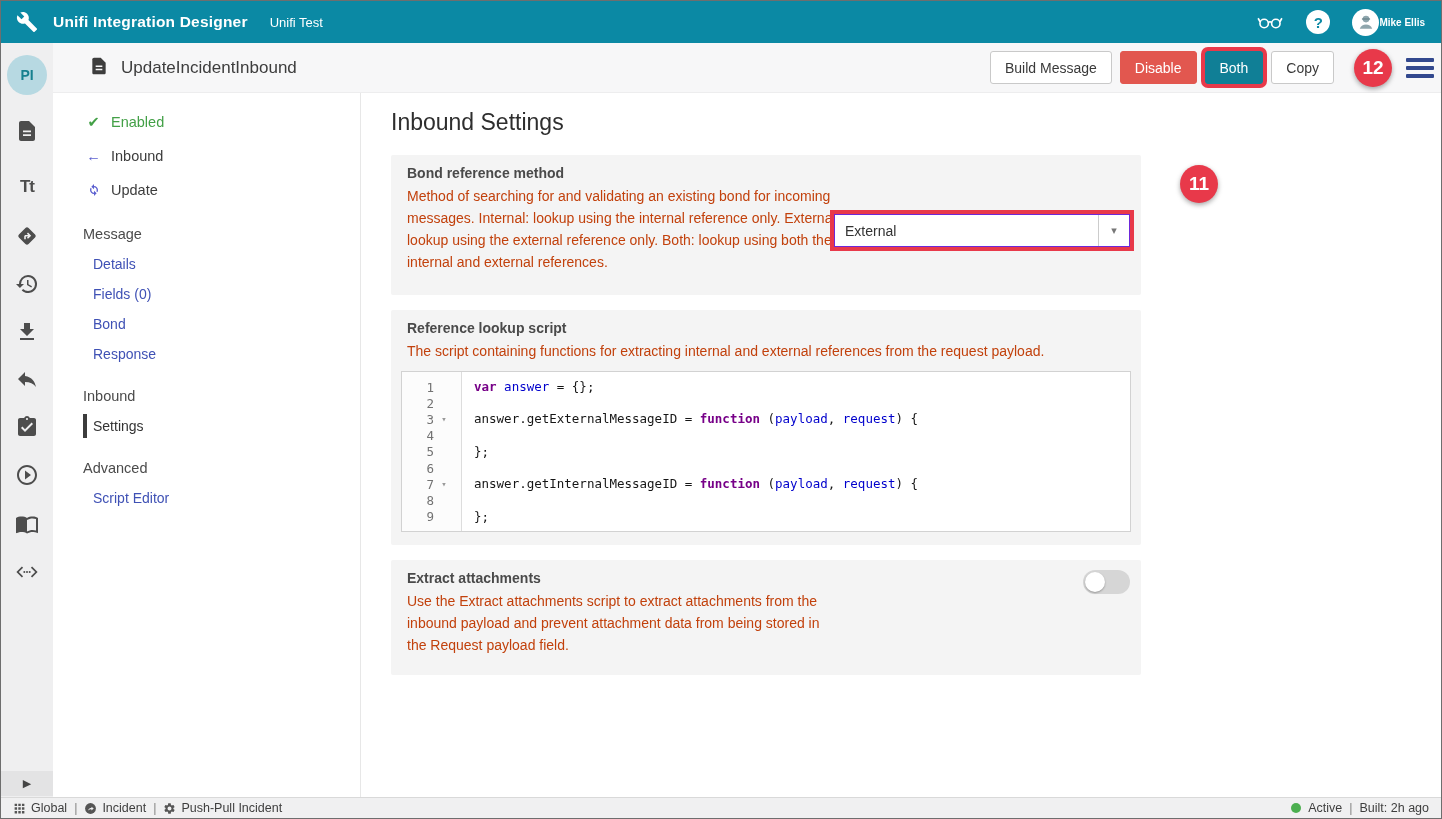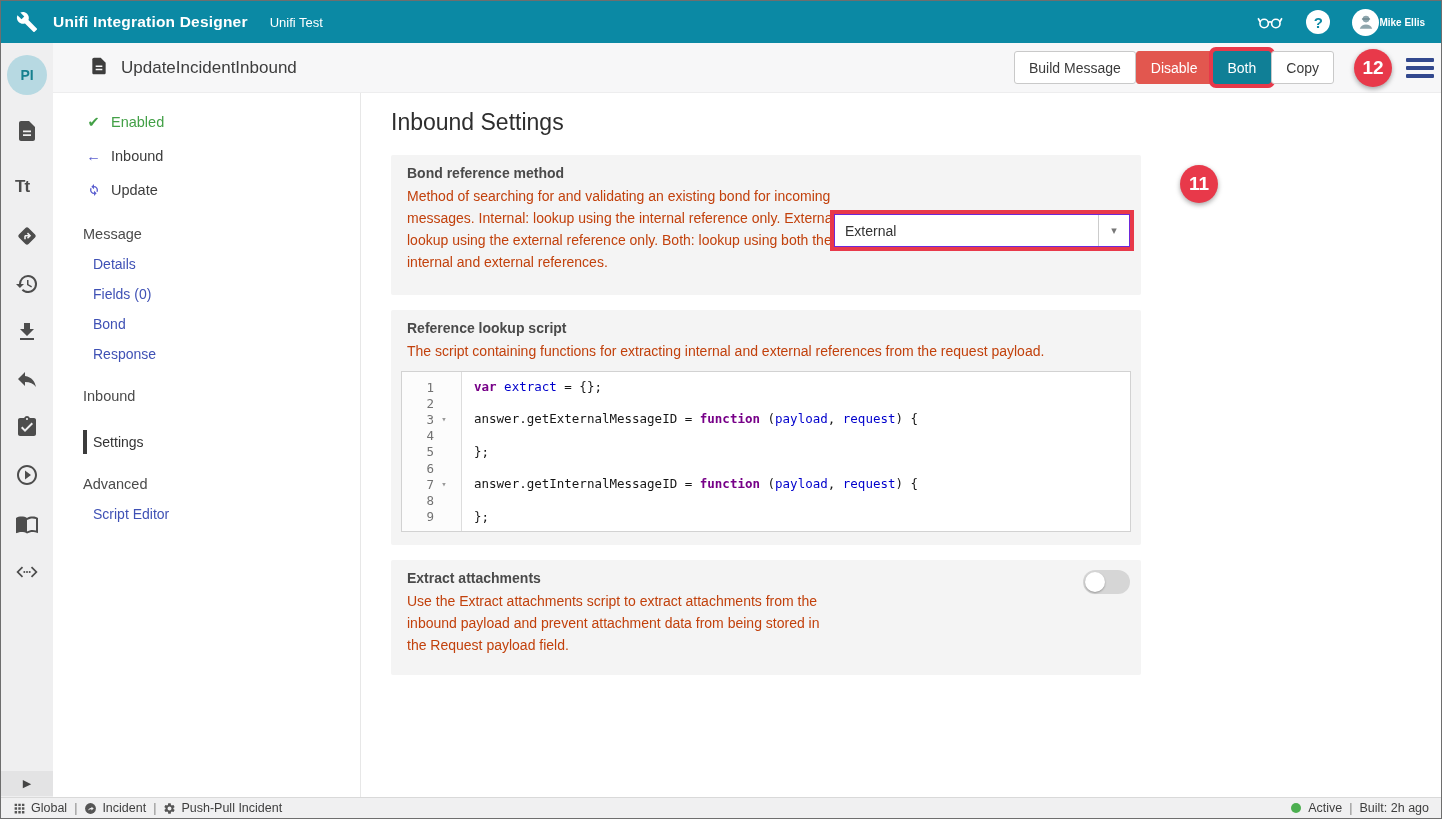--- a/index.html
+++ b/index.html
@@ -25,21 +25,21 @@
             background:#f7f7f8; border-bottom:1px solid #ededee;
             display:flex; align-items:center; padding:0 9px 0 36px; }
   .doc-title { font-size:17px; color:#3d3d3d; margin-left:12px; }
   .hdr-buttons { margin-left:auto; display:flex; align-items:center; }
   .btn { height:33px; padding:0 14px; font-size:14px; border-radius:3px;
          font-family:"Liberation Sans",sans-serif; cursor:pointer; }
   .btn-plain { background:#fff; border:1px solid #c9c9c9; color:#3a3a3a; }
   .btn-red   { background:#e2574f; border:1px solid #e2574f; color:#fff; }
   .btn-teal  { background:#107f96; border:1px solid #107f96; color:#fff; }
   .annot-outline { box-shadow:0 0 0 4px #e8394a; }
-  .gap8 { }
+  .gap8 { margin-left:8px; }
   .badge { width:38px; height:38px; border-radius:50%; background:#e8394a; color:#fff;
            font-size:19px; font-weight:bold; display:flex; align-items:center; justify-content:center;
            box-shadow:0 2px 5px rgba(0,0,0,.35); }
   .badge-12 { margin:0 14px 0 20px; }
   .hamburger { width:28px; height:20px; display:flex; flex-direction:column; justify-content:space-between; cursor:pointer; }
   .hamburger span { display:block; height:4px; background:#32488e; border-radius:1px; }
 
   
   .rail { position:absolute; left:0; top:42px; width:52px; height:755px; background:#efeff0; }
   .pi-avatar { position:absolute; left:6px; top:12px; width:40px; height:40px; border-radius:50%;
@@ -57,21 +57,21 @@
          border-right:1px solid #e7e7e7; padding-top:12px; font-size:14.5px; }
   .nav-status { height:34px; display:flex; align-items:center; padding-left:32px; gap:9px; color:#3c3c3c; cursor:pointer; }
   .nav-status .ic { width:17px; display:inline-flex; justify-content:center; }
   .green { color:#43a047; }
   .indigo-ic { color:#5b5fd0; }
   .indigo-ic svg { width:16px; height:16px; fill:currentColor; }
   .nav-gap { height:12px; }
   .nav-sec { height:30px; display:flex; align-items:center; padding-left:30px; color:#4b4b4b; }
   .nav-link { height:30px; display:flex; align-items:center; padding-left:40px;
               color:#3f51b5; font-size:14px; cursor:pointer; }
-  .nav-link.active { color:#333; position:relative; padding-left:40px;margin-top:16px; }
+  .nav-link.active { color:#333; position:relative; padding-left:40px; }
   .nav-link.active::before { content:""; position:absolute; left:30px; top:3px; width:4px; height:24px; background:#3c3c3c; }
 
   
   .main { position:absolute; left:360px; top:92px; width:1082px; height:705px; background:#fff;
           padding:16px 0 0 30px; }
   .main-heading { font-size:23px; font-weight:500; color:#2e2e2e; margin-bottom:19px; }
   .card { position:relative; width:750px; background:#f4f4f4; border-radius:2px;
           padding:10px 16px; margin-bottom:15px; }
   .card-title { font-size:14px; font-weight:bold; color:#4a4a4a; margin-bottom:4px; }
   .card-desc { font-size:14px; color:#c2410c; line-height:22px; }
@@ -179,21 +179,21 @@
 
   <div class="rail">
     <div class="pi-avatar">PI</div>
 
     <span class="rail-ic" style="top:76px">
       <svg viewBox="0 0 24 24">
           <path d="M14 2H6c-1.1 0-2 .9-2 2v16c0 1.1.9 2 2 2h12c1.1 0 2-.9 2-2V8l-6-6z"></path>
           <path fill="#efeff0" d="M8 11.5h8v1.7H8zm0 3.8h8V17H8z"></path>
         </svg>
     </span>
-    <span class="rail-ic" style="top:132px; display:flex; align-items:center; ">
+    <span class="rail-ic" style="top:132px; display:flex; align-items:center; justify-content:center;">
       <span class="tt-glyph">Tt</span>
     </span>
     <span class="rail-ic" style="top:181px">
       <svg viewBox="0 0 24 24">
           <rect x="5.2" y="5.2" width="13.6" height="13.6" rx="2.2" transform="rotate(45 12 12)"></rect>
           <path fill="#efeff0" d="M9.2 15.2v-2.6c0-.9.7-1.6 1.6-1.6h2.4l-1.3-1.3 1.1-1.1 3.2 3.1-3.2 3.1-1.1-1.1 1.3-1.3h-2.4v2.8z"></path>
         </svg>
     </span>
     <span class="rail-ic" style="top:229px">
       <svg viewBox="0 0 24 24">
@@ -322,21 +322,21 @@
           <div class="gutter-row">
               <span class="lnum">8</span>
               <span class="fold"></span>
             </div>
           <div class="gutter-row">
               <span class="lnum">9</span>
               <span class="fold"></span>
             </div>
         </div>
         <div class="code-col">
-          <div class="ed-line"><span class="kw">var </span><span class="def">extract</span><span> = {};</span></div>
+          <div class="ed-line"><span class="kw">var </span><span class="def">answer</span><span> = {};</span></div>
           <div class="ed-line"></div>
           <div class="ed-line"><span>answer.getExternalMessageID = </span><span class="kw">function</span><span> (</span><span class="def">payload</span><span>, </span><span class="def">request</span><span>) {</span></div>
           <div class="ed-line"></div>
           <div class="ed-line"><span>};</span></div>
           <div class="ed-line"></div>
           <div class="ed-line"><span>answer.getInternalMessageID = </span><span class="kw">function</span><span> (</span><span class="def">payload</span><span>, </span><span class="def">request</span><span>) {</span></div>
           <div class="ed-line"></div>
           <div class="ed-line"><span>};</span></div>
         </div>
       </div>

